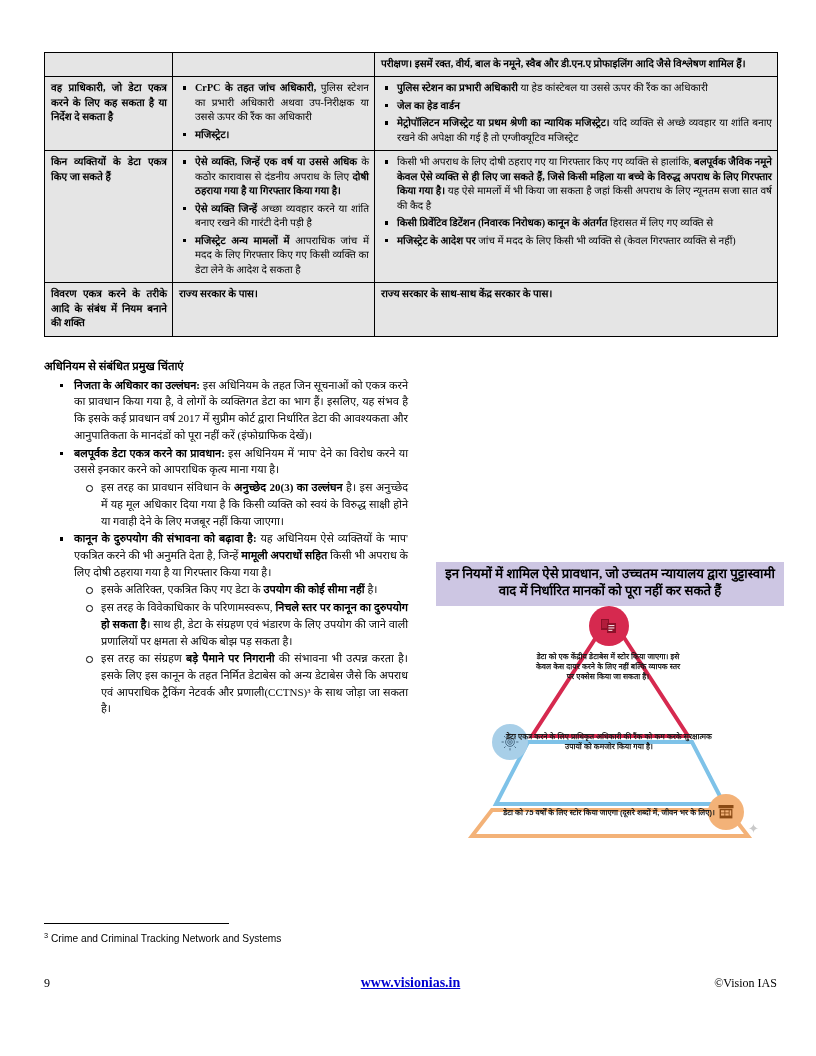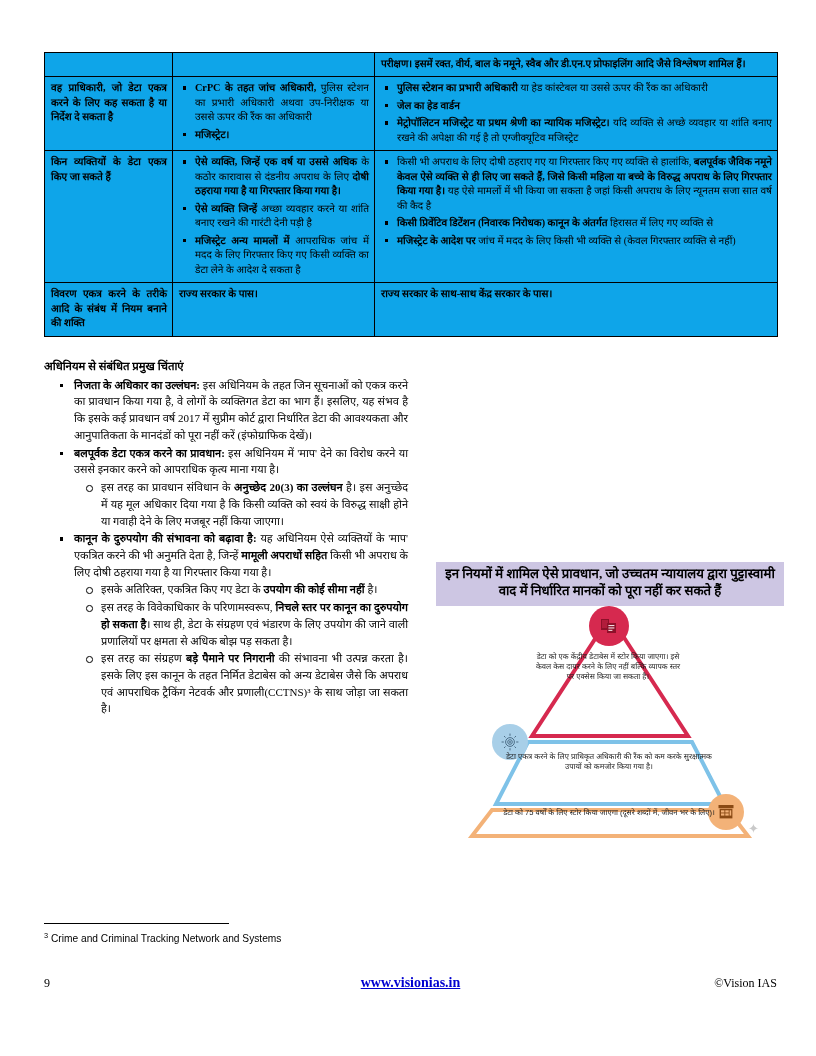--- a/index.html
+++ b/index.html
@@ -28,21 +28,21 @@
 
   
   table.data-table {
     border-collapse: collapse;
     width: 733px;
     table-layout: fixed;
     margin: 0 0 0 0;
   }
   table.data-table td {
     border: 1px solid #000000;
-    background: #0ea5e9;
+    background: #e5e5e5;
     vertical-align: top;
     padding: 4px 5px 5px 6px;
     font-size: 10.2px;
     line-height: 1.42;
   }
   col.c1 { width: 128px; }
   col.c2 { width: 202px; }
   col.c3 { width: 403px; }
 
   .cell-head {
@@ -168,26 +168,26 @@
     height: 232px;
     margin-top: 2px;
   }
   .pyr-svg { position: absolute; left: 0; top: 0; }
 
   .pyr-text {
     position: absolute;
     text-align: center;
     font-size: 7.6px;
     line-height: 1.34;
-    font-weight: normal;
+    font-weight: bold;
     color: #1b1b1b;
     font-family: "Liberation Sans", sans-serif;
   }
   .pt-top { left: 96px; top: 44px; width: 152px; }
-  .pt-mid { left: 66px; top: 144px; width: 214px; }
+  .pt-mid { left: 66px; top: 124px; width: 214px; }
   .pt-bot { left: 44px; top: 200px; width: 258px; }
 
   .badge {
     position: absolute;
     border-radius: 50%;
     display: flex;
     align-items: center;
     justify-content: center;
   }
   .badge-top { width: 40px; height: 40px; background: #d6294f; left: 153px; top: -2px; }

